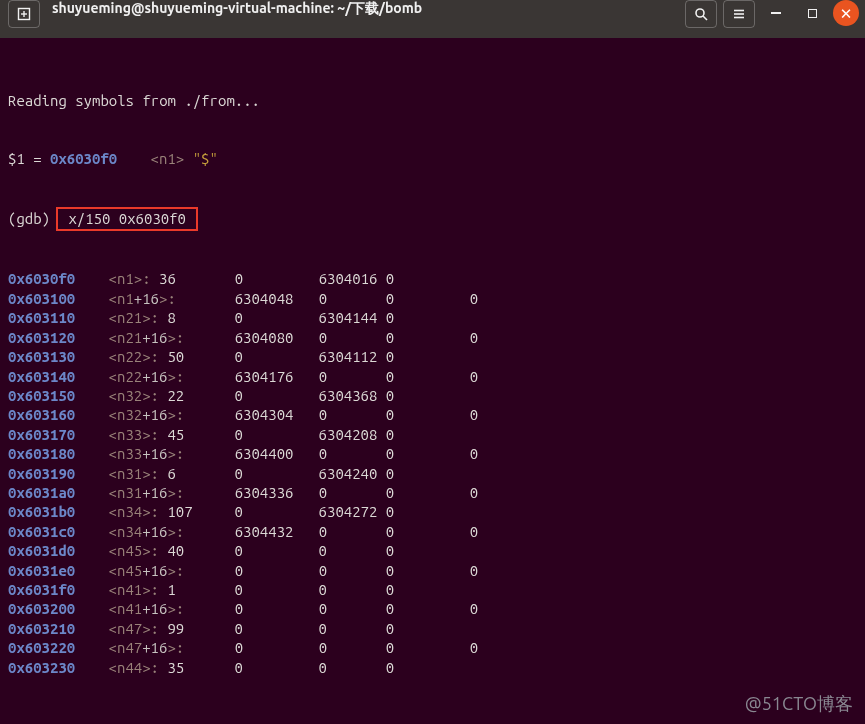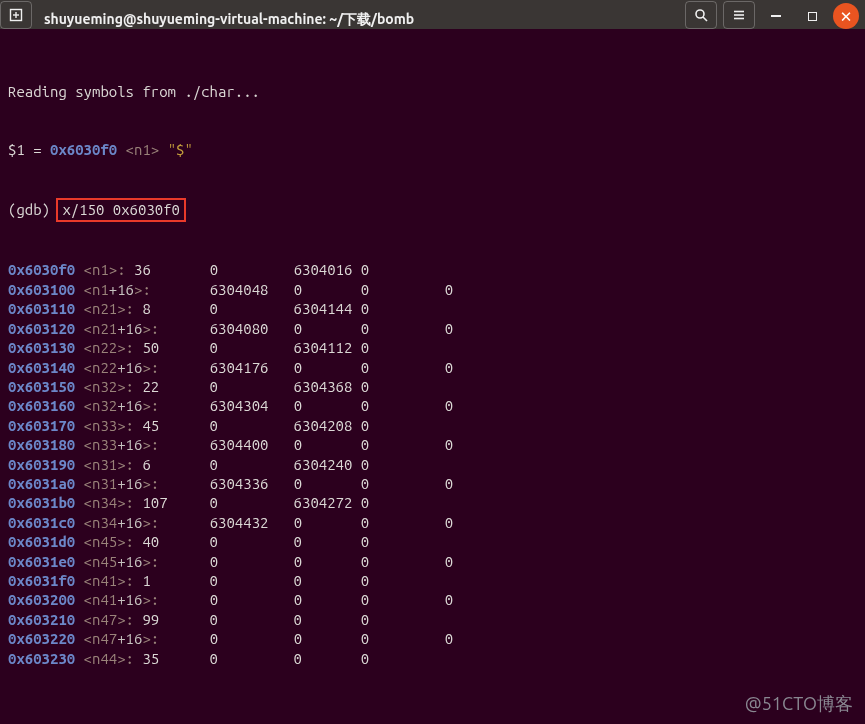--- a/index.html
+++ b/index.html
@@ -21,27 +21,27 @@
     background:var(--bg);
     font-family:"Ubuntu Mono","DejaVu Sans Mono",Consolas,monospace;
     font-size:15px;
     color:var(--term-fg);
     position:relative;
     overflow:hidden;
     box-sizing:border-box;
   }
   
   .titlebar{
-    height:29px;
+    height:38px;
     background:var(--titlebar);
-    display:flex;align-items:flex-end;
+    display:flex;align-items:flex-start;
     color:var(--titlebar-fg);
     font-family:Ubuntu,"Segoe UI",sans-serif;
     font-size:14px;
-    padding:0 6px 0 0;
+    padding:0 6px 0 8px;
     gap:6px;
   }
   .tb-btn{
     width:30px;height:26px;
     display:flex;align-items:center;justify-content:center;
     border-radius:4px;
     color:var(--titlebar-fg);
   }
   .tb-btn.box{border:1px solid rgba(255,255,255,.25);}
   .tb-btn.round{border-radius:50%;width:26px;height:26px;}
@@ -54,27 +54,27 @@
   .tb-mag{display:inline-block;}
   .tb-ham{display:inline-block;}
   
   .term{
     padding:14px 8px 8px 8px;
     white-space:pre;
     line-height:19.4px;
   }
   .row{white-space:pre;}
   .addr{color:var(--addr);font-weight:bold;}
-  .sym{color:var(--sym);}
+  .sym{color:var(--sym);padding-left:25px;}
   .sym .num{color:var(--sym-num);}
   .yellow{color:var(--yellow);}
   .redbox{
     display:inline-block;
     border:2px solid var(--boxred);
-    padding:0 4px;
+    padding:0 10px;
     margin-left:-2px;
   }
   .watermark{
     position:absolute;
     right:12px;bottom:8px;
     color:var(--watermark);
     font-family:Ubuntu,"Segoe UI",sans-serif;
     font-size:18px;
     opacity:.85;
   }
@@ -112,20 +112,20 @@
       </div>
     <div class="tb-btn">
         <span class="tb-square"></span>
       </div>
     <div class="tb-btn round close">
         <span class="tb-x">✕</span>
       </div>
   </div>
 
   <div class="term">
-    <div class="row">Reading symbols from ./char...</div>
+    <div class="row">Reading symbols from ./from...</div>
     <div class="row"><span>$1 = </span><span class="addr">0x6030f0</span><span class="sym"> &lt;n1&gt;</span><span class="yellow"> "$"</span></div>
     <div class="row"><span>(gdb) </span><span class="redbox">x/150 0x6030f0</span></div>
     <div id="dump"><div class="row"><span class="addr">0x6030f0</span> <span class="sym">&lt;n1&gt;:</span> 36       0         6304016 0</div><div class="row"><span class="addr">0x603100</span> <span class="sym">&lt;n1<span class="num">+16</span>&gt;:</span>       6304048   0       0         0</div><div class="row"><span class="addr">0x603110</span> <span class="sym">&lt;n21&gt;:</span> 8       0         6304144 0</div><div class="row"><span class="addr">0x603120</span> <span class="sym">&lt;n21<span class="num">+16</span>&gt;:</span>      6304080   0       0         0</div><div class="row"><span class="addr">0x603130</span> <span class="sym">&lt;n22&gt;:</span> 50      0         6304112 0</div><div class="row"><span class="addr">0x603140</span> <span class="sym">&lt;n22<span class="num">+16</span>&gt;:</span>      6304176   0       0         0</div><div class="row"><span class="addr">0x603150</span> <span class="sym">&lt;n32&gt;:</span> 22      0         6304368 0</div><div class="row"><span class="addr">0x603160</span> <span class="sym">&lt;n32<span class="num">+16</span>&gt;:</span>      6304304   0       0         0</div><div class="row"><span class="addr">0x603170</span> <span class="sym">&lt;n33&gt;:</span> 45      0         6304208 0</div><div class="row"><span class="addr">0x603180</span> <span class="sym">&lt;n33<span class="num">+16</span>&gt;:</span>      6304400   0       0         0</div><div class="row"><span class="addr">0x603190</span> <span class="sym">&lt;n31&gt;:</span> 6       0         6304240 0</div><div class="row"><span class="addr">0x6031a0</span> <span class="sym">&lt;n31<span class="num">+16</span>&gt;:</span>      6304336   0       0         0</div><div class="row"><span class="addr">0x6031b0</span> <span class="sym">&lt;n34&gt;:</span> 107     0         6304272 0</div><div class="row"><span class="addr">0x6031c0</span> <span class="sym">&lt;n34<span class="num">+16</span>&gt;:</span>      6304432   0       0         0</div><div class="row"><span class="addr">0x6031d0</span> <span class="sym">&lt;n45&gt;:</span> 40      0         0       0</div><div class="row"><span class="addr">0x6031e0</span> <span class="sym">&lt;n45<span class="num">+16</span>&gt;:</span>      0         0       0         0</div><div class="row"><span class="addr">0x6031f0</span> <span class="sym">&lt;n41&gt;:</span> 1       0         0       0</div><div class="row"><span class="addr">0x603200</span> <span class="sym">&lt;n41<span class="num">+16</span>&gt;:</span>      0         0       0         0</div><div class="row"><span class="addr">0x603210</span> <span class="sym">&lt;n47&gt;:</span> 99      0         0       0</div><div class="row"><span class="addr">0x603220</span> <span class="sym">&lt;n47<span class="num">+16</span>&gt;:</span>      0         0       0         0</div><div class="row"><span class="addr">0x603230</span> <span class="sym">&lt;n44&gt;:</span> 35      0         0       0</div></div>
   </div>
 
   <div class="watermark">@51CTO博客</div>
 </div>
 
 </body></html>

